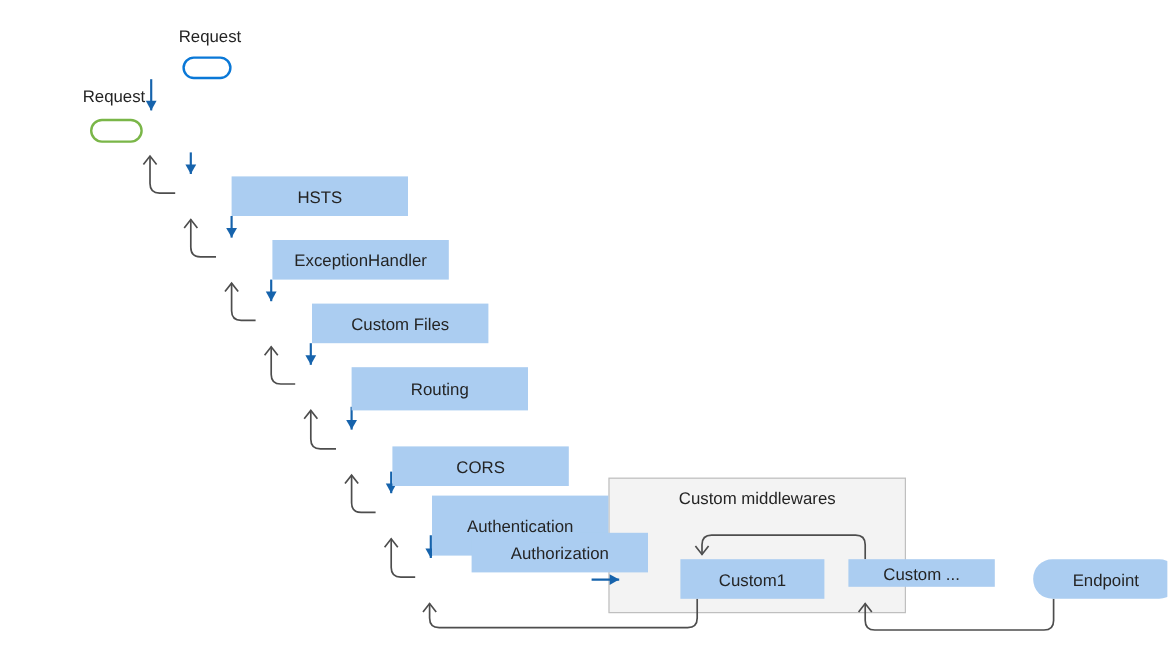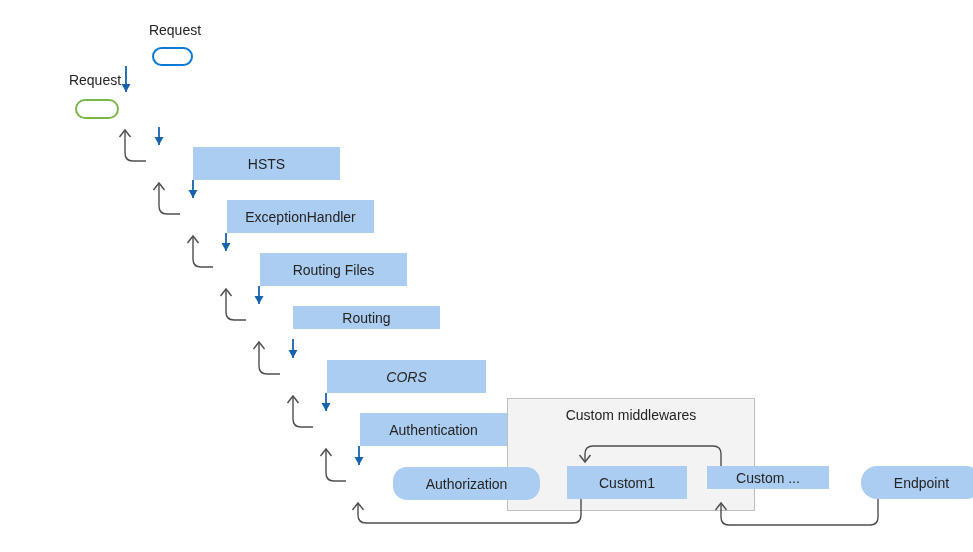--- a/index.html
+++ b/index.html
@@ -79,23 +79,23 @@
   </svg>
 
   <div class="nodes-layer" id="nodes-layer">
     <div class="pill-label" style="left:128px;top:22px;">Request</div>
     <div class="terminator" id="request-pill" style="left: 105px; top: 47px; width: 41px; height: 19px; border-color: rgb(10, 120, 215);"></div>
 
     <div class="pill-label" style="left:48px;top:72px;">Request</div>
     <div class="terminator" id="response-pill" style="left: 28px; top: 99px; width: 44px; height: 20px; border-color: rgb(122, 182, 72);"></div>
       <div class="node" style="left: 146px; top: 147px; width: 147px; height: 33px;">HSTS</div>
       <div class="node" style="left: 180px; top: 200px; width: 147px; height: 33px;">ExceptionHandler</div>
-      <div class="node" style="left: 213px; top: 253px; width: 147px; height: 33px;">Routing Files</div>
-      <div class="node" style="left: 246px; top: 306px; width: 147px; height: 23px;">Routing</div>
-      <div class="node" style="left: 280px; top: 360px; width: 159px; height: 33px; font-style: italic;">CORS</div>
-      <div class="node" style="left: 313px; top: 413px; width: 147px; height: 33px;">Authentication</div>
-      <div class="node" style="left: 346px; top: 467px; width: 147px; height: 33px; border-radius: 14px;">Authorization</div>
+      <div class="node" style="left: 213px; top: 253px; width: 147px; height: 33px;">Custom Files</div>
+      <div class="node" style="left: 246px; top: 306px; width: 147px; height: 36px;">Routing</div>
+      <div class="node" style="left: 280px; top: 372px; width: 147px; height: 33px;">CORS</div>
+      <div class="node" style="left: 313px; top: 413px; width: 147px; height: 50px;">Authentication</div>
+      <div class="node" style="left: 346px; top: 444px; width: 147px; height: 33px;">Authorization</div>
       <div class="node" style="left: 520px; top: 466px; width: 120px; height: 33px;">Custom1</div>
       <div class="node" style="left: 660px; top: 466px; width: 122px; height: 23px;">Custom ...</div>
       <div class="node" style="left: 814px; top: 466px; width: 121px; height: 33px; border-radius: 16px;">Endpoint</div>
     </div>
 
 </div>
 
 </body></html>

